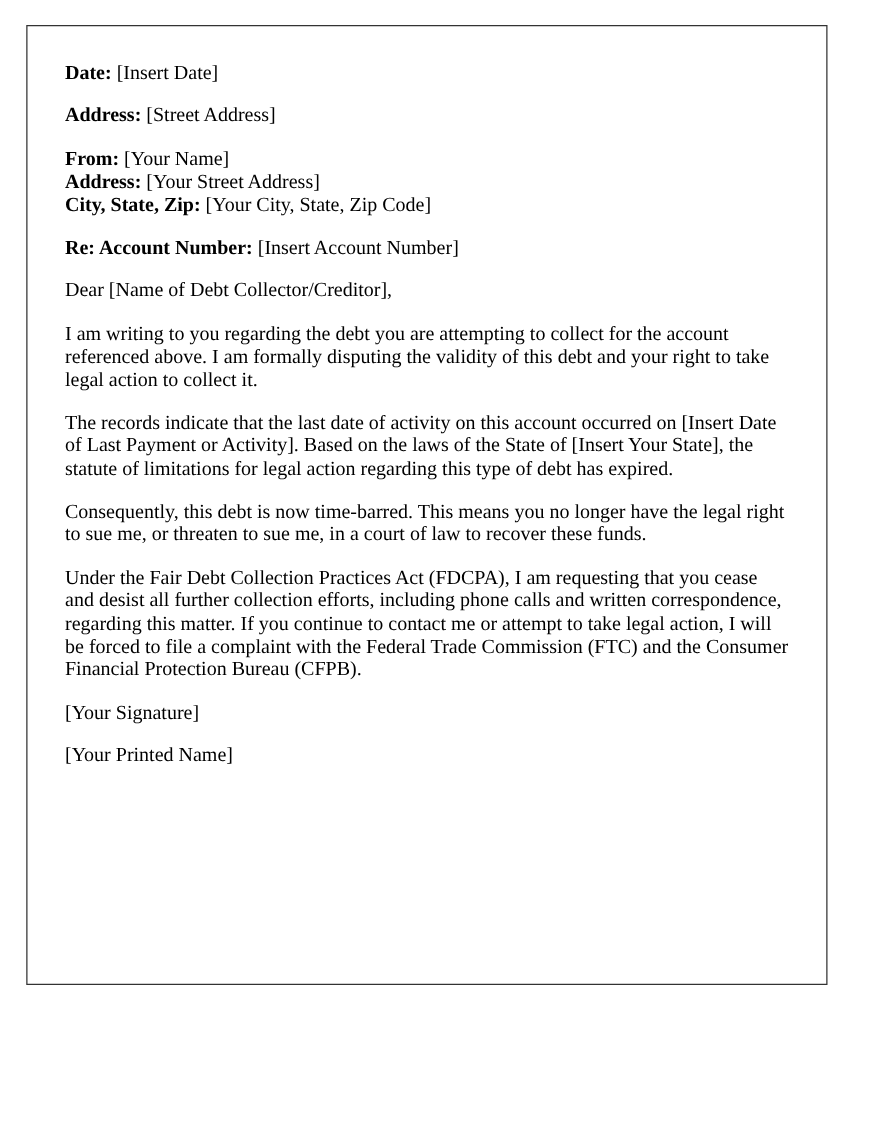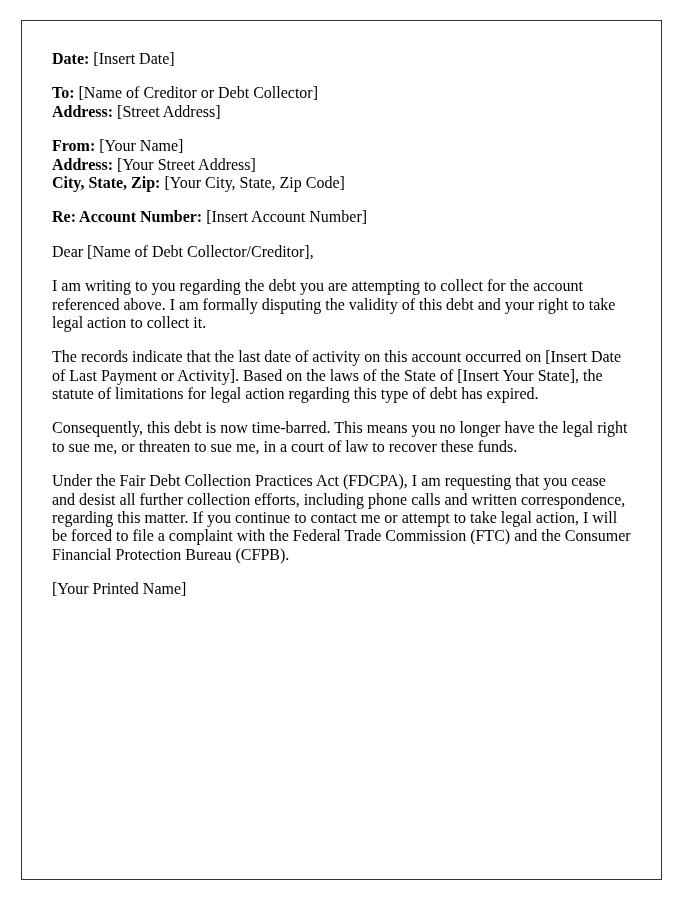--- a/index.html
+++ b/index.html
@@ -12,21 +12,21 @@
     font-family: "Liberation Serif", "DejaVu Serif", serif;
     font-size: 16px;
     color: #000000;
     position: relative;
   }
   .letter-frame {
     position: absolute;
     left: 21px;
     top: 20px;
     width: 641px;
-    height: 860px;
+    height: 768px;
     border: 1px solid #333333;
     background: #ffffff;
     padding: 29px 30px 30px 30px;
     overflow: hidden;
   }
   .block { margin: 0 0 16px 0; }
   .line { line-height: 1.15; }
   p.para { margin: 16px 0 16px 0; line-height: 1.15; }
   .b { font-weight: bold; }
 </style>
@@ -36,24 +36,20 @@
 <div class="letter-frame">
 
   <div class="block">
     <div class="line">
       <span class="b">Date:</span>
       <span>[Insert Date]</span>
     </div>
   </div>
 
   <div class="block">
-    <div class="line">
-      <span class="b">To:</span>
-      <span>[Name of Creditor or Debt Collector]</span>
-    </div>
     <div class="line">
       <span class="b">Address:</span>
       <span>[Street Address]</span>
     </div>
   </div>
 
   <div class="block">
     <div class="line">
       <span class="b">From:</span>
       <span>[Your Name]</span>
@@ -76,16 +72,17 @@
   </div>
 
   <p class="para">Dear [Name of Debt Collector/Creditor],</p>
 
   <p class="para">I am writing to you regarding the debt you are attempting to collect for the account referenced above. I am formally disputing the validity of this debt and your right to take legal action to collect it.</p>
   <p class="para">The records indicate that the last date of activity on this account occurred on [Insert Date of Last Payment or Activity]. Based on the laws of the State of [Insert Your State], the statute of limitations for legal action regarding this type of debt has expired.</p>
   <p class="para">Consequently, this debt is now time-barred. This means you no longer have the legal right to sue me, or threaten to sue me, in a court of law to recover these funds.</p>
   <p class="para">Under the Fair Debt Collection Practices Act (FDCPA), I am requesting that you cease and desist all further collection efforts, including phone calls and written correspondence, regarding this matter. If you continue to contact me or attempt to take legal action, I will be forced to file a complaint with the Federal Trade Commission (FTC) and the Consumer Financial Protection Bureau (CFPB).</p>
 
 
+  <p class="para">[Your Signature]</p>
 
   <p class="para">[Your Printed Name]</p>
 
 </div>
 
 </body></html>

